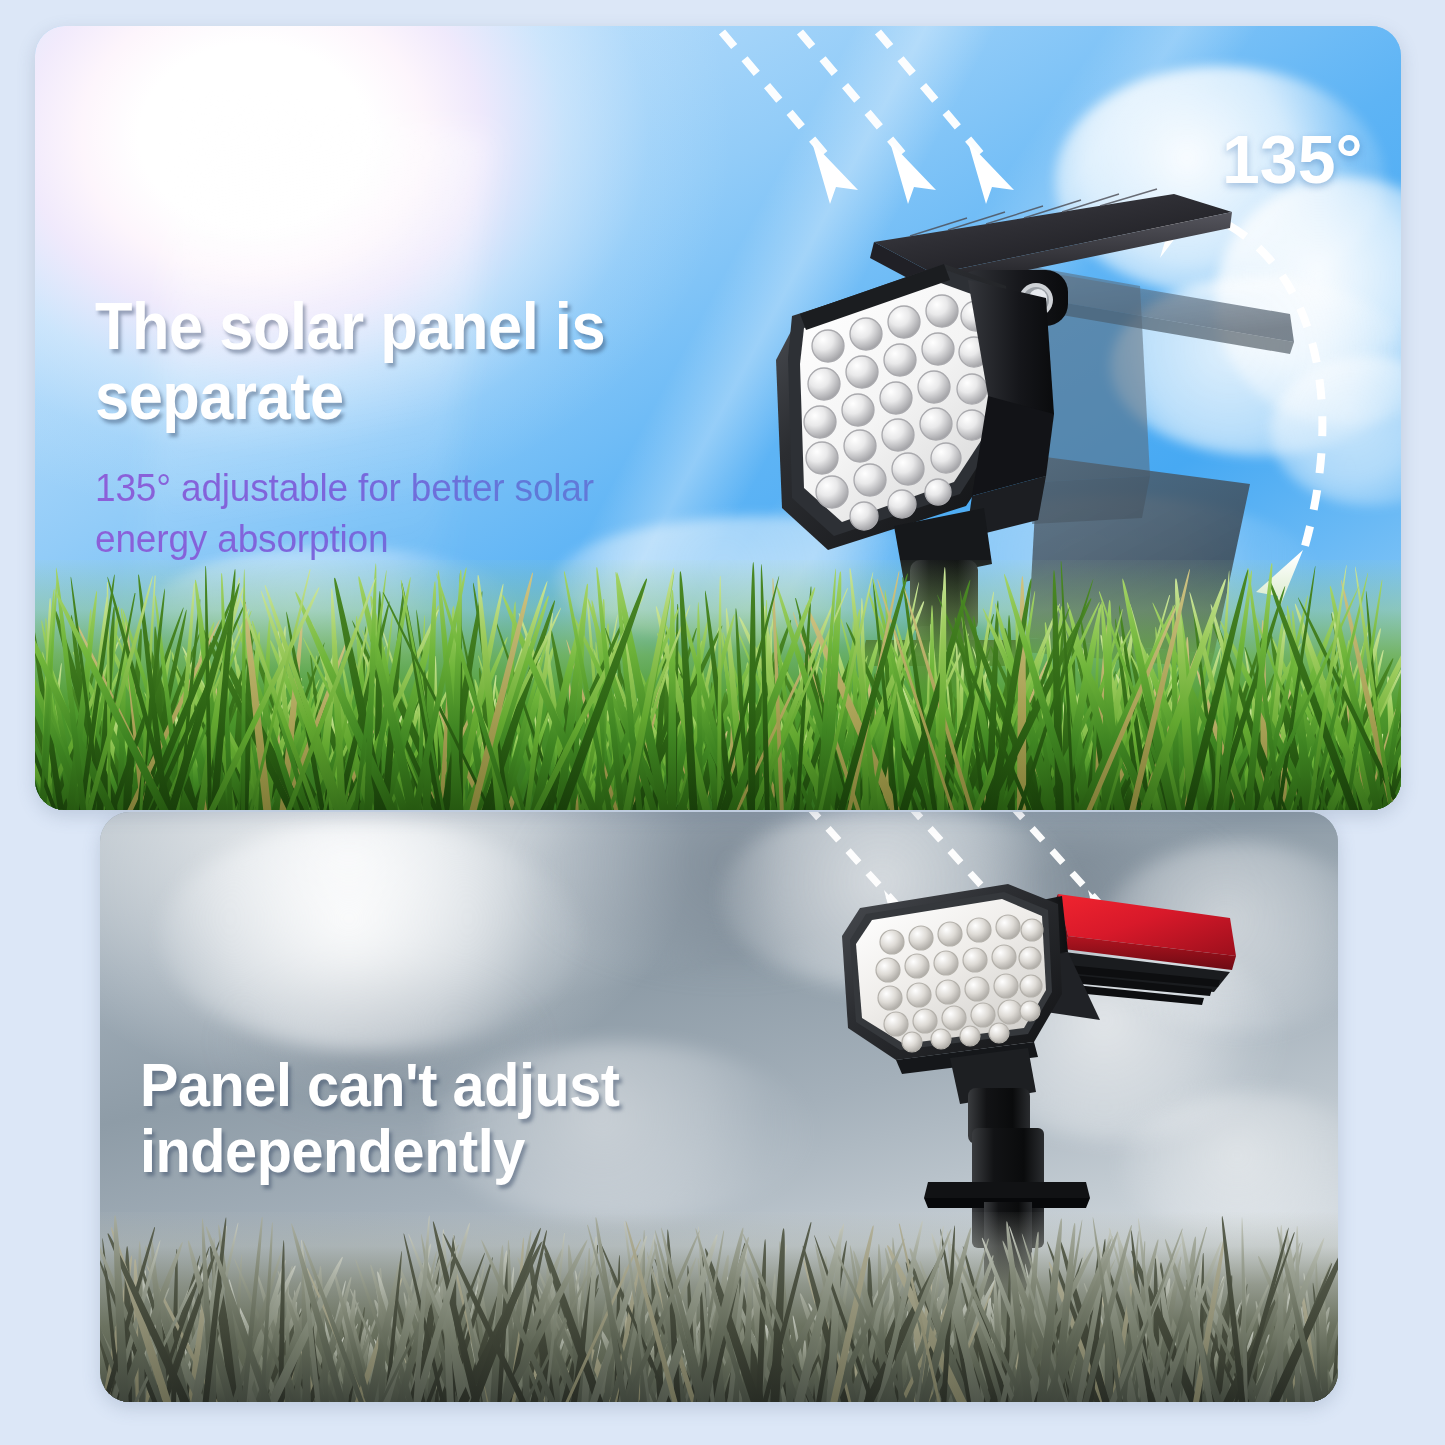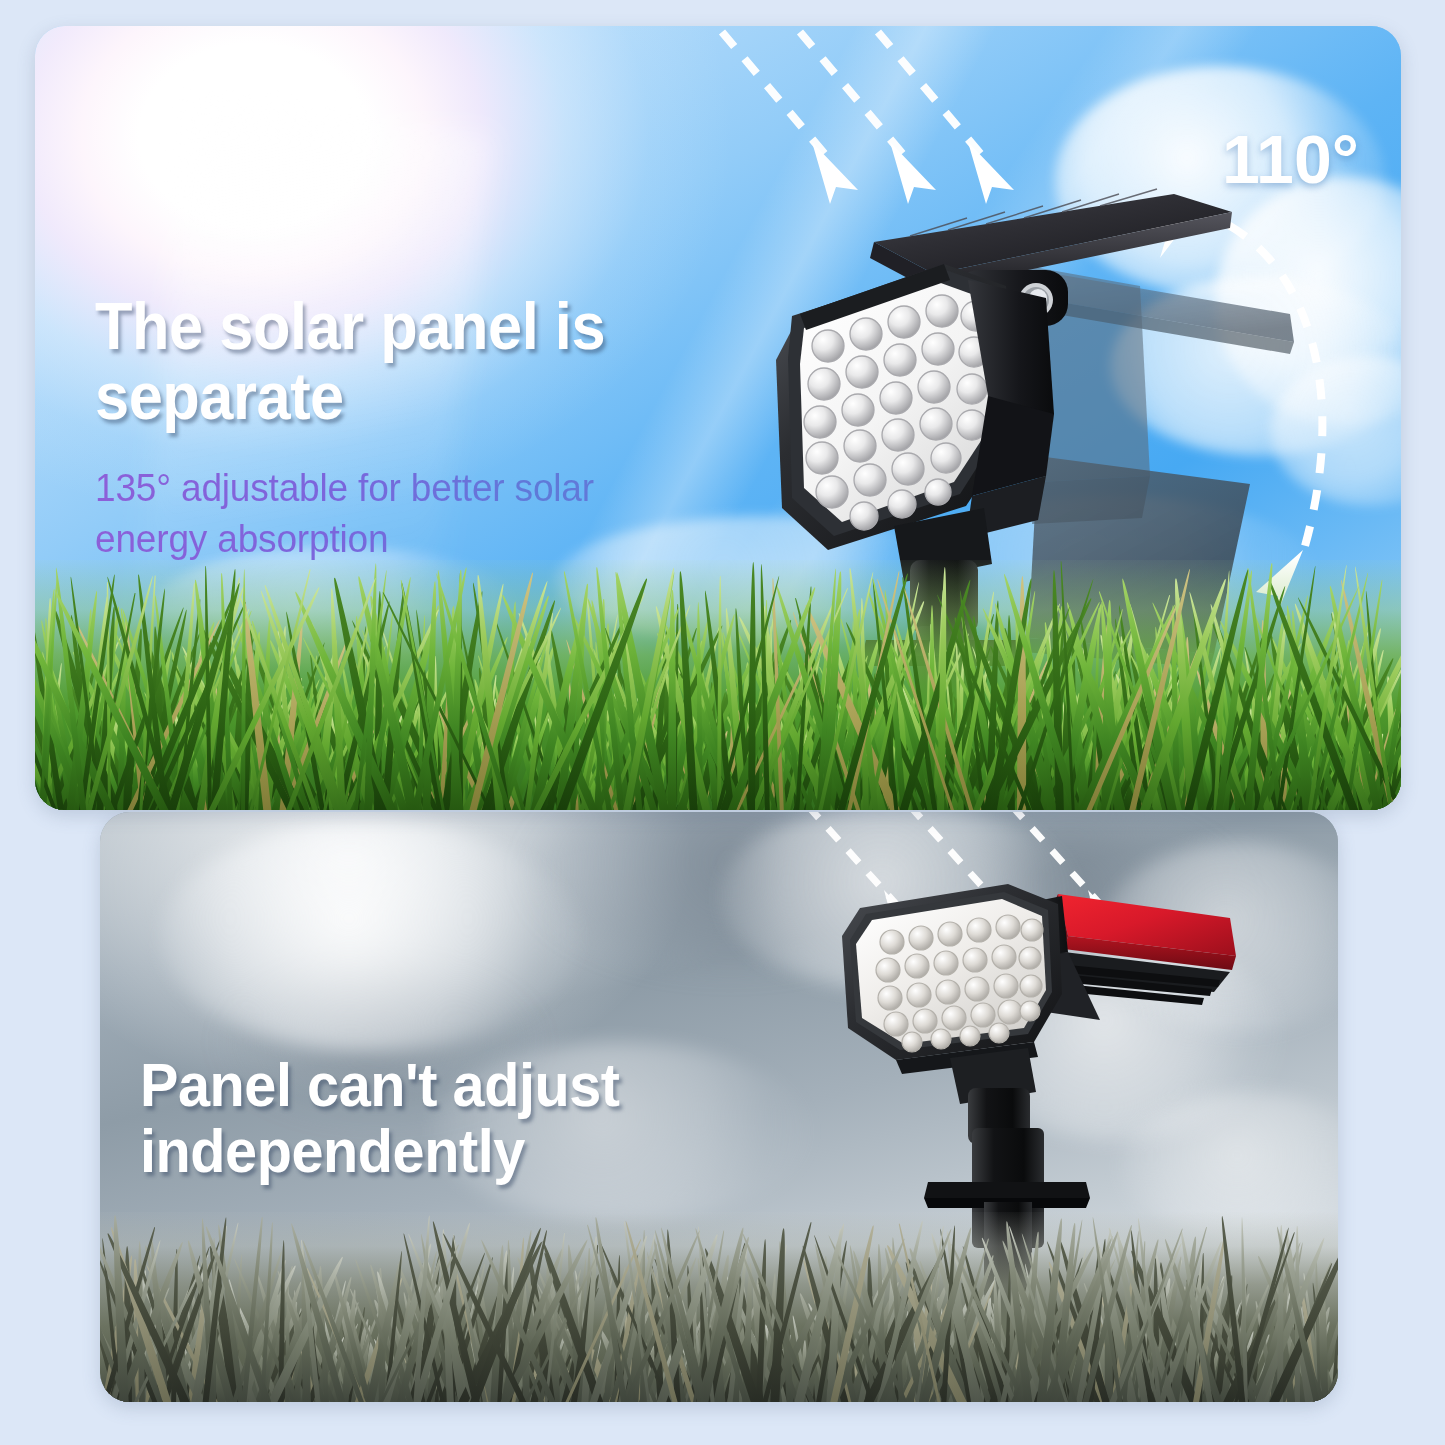--- a/index.html
+++ b/index.html
@@ -2245,16 +2245,16 @@
           <div class="blade dk" style="left:403.5px;width:4.3px;height:208.3px;transform:rotate(-6.8deg);z-index:208;"></div>
           <div class="blade dk" style="left:1148.1px;width:7.8px;height:254.1px;transform:rotate(13.9deg);z-index:254;"></div>
           <div class="blade dk" style="left:703.9px;width:6.1px;height:177.8px;transform:rotate(-24.5deg);z-index:178;"></div>
         </div>
     </div>
 
     <div class="headline" style="position:absolute; left:60px; top:266px; font-size:66px; width:700px;">The solar panel is
 separate</div>
     <div id="top-subheadline" style="left:60px; top:436px;">135° adjustable for better solar
 energy absorption</div>
-    <div id="angle-label" style="left:1187px; top:94px;">110°</div>
+    <div id="angle-label" style="left:1187px; top:94px;">135°</div>
   </div>
 
 </div>
 
 </body></html>

